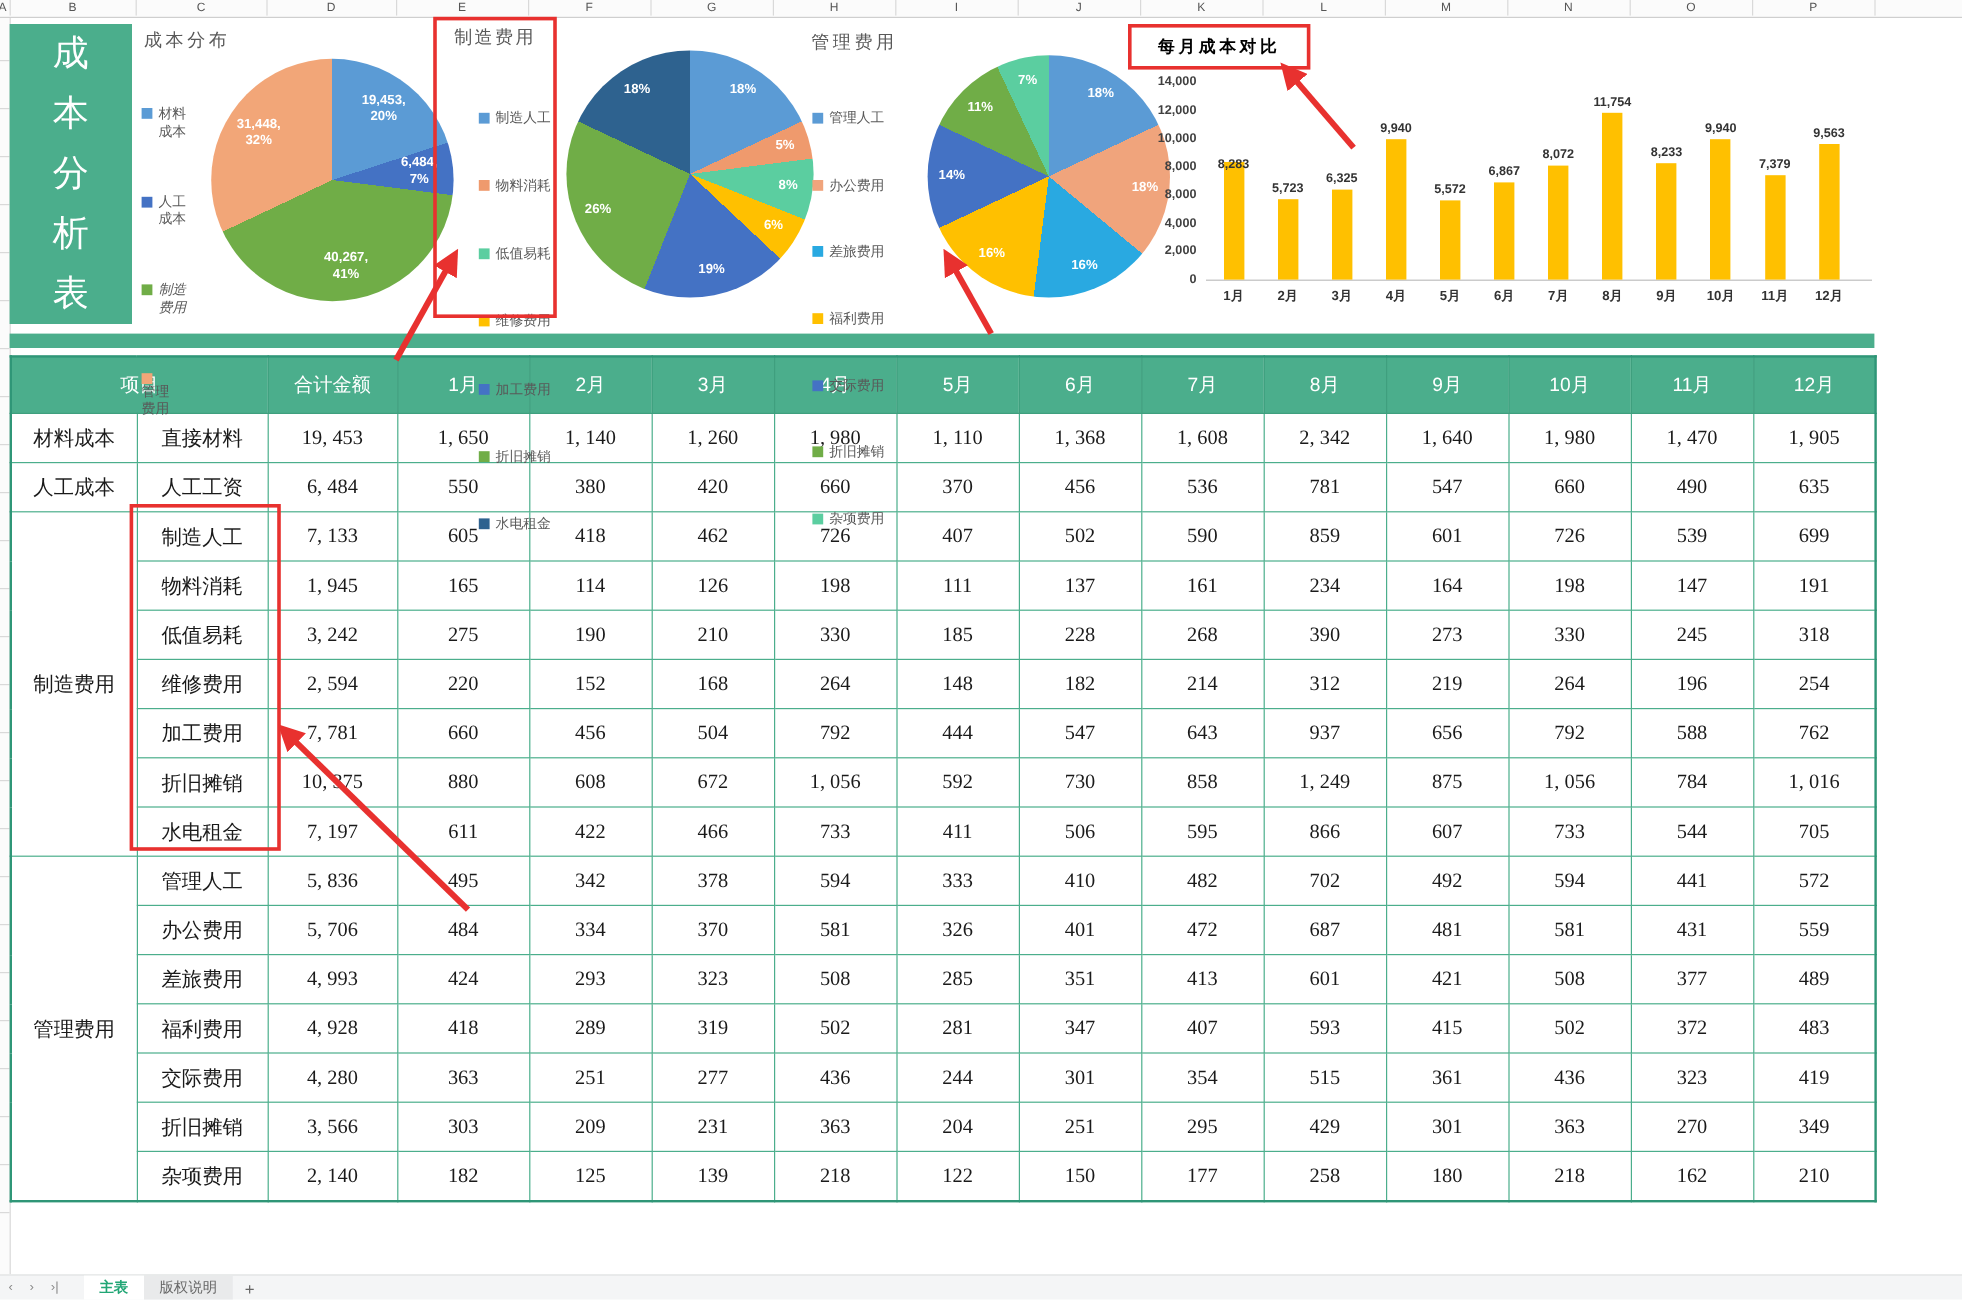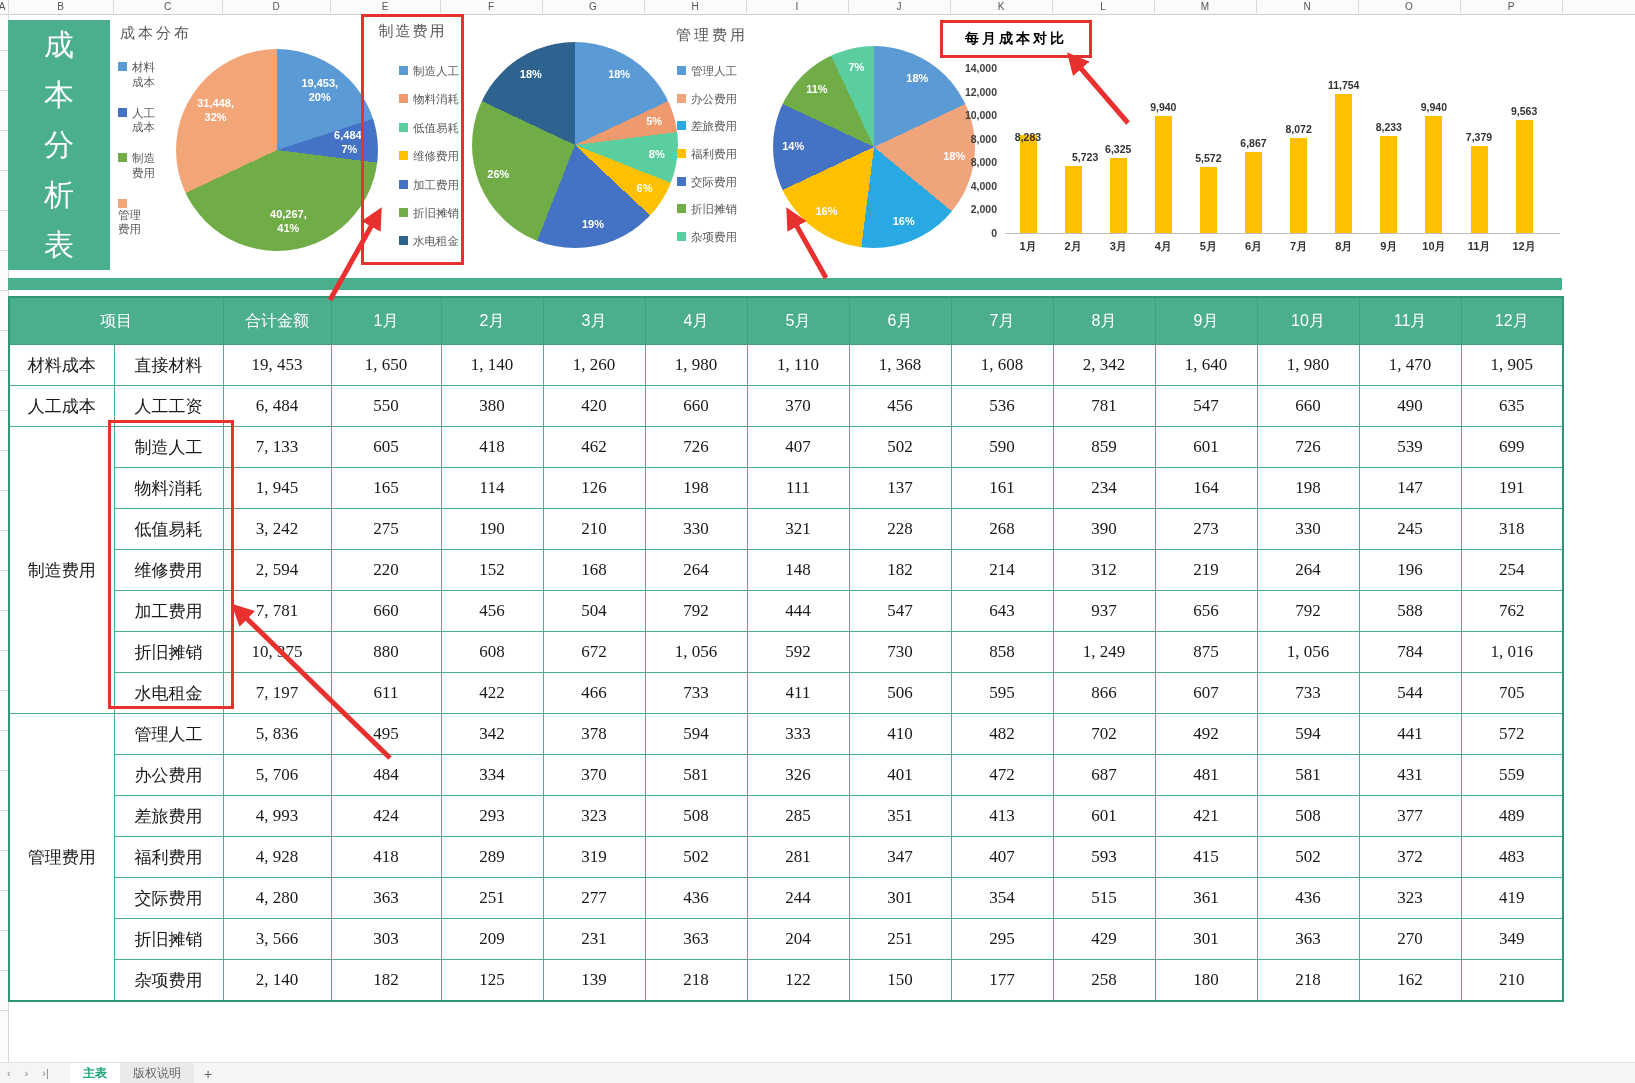--- a/index.html
+++ b/index.html
@@ -15,21 +15,21 @@
   #row-sliver{position:absolute;left:0;top:14px;width:8px;height:1048px;background:#fbfbfb;border-right:1px solid #d9d9d9;z-index:1;}
   .row-line{position:absolute;left:0;width:8px;height:1px;background:#d9d9d9;}
 
   
   #title-block{position:absolute;left:8px;top:20px;width:102px;height:250px;display:flex;flex-direction:column;justify-content:space-around;align-items:center;z-index:10;}
   .title-char{color:#fff;font-size:30px;font-family:"Liberation Serif","DejaVu Serif",serif;line-height:1;}
 
   
   .chart-title{position:absolute;font-size:15px;color:#595959;letter-spacing:3px;z-index:12;}
   .legend{position:absolute;z-index:12;}
-  .legend-item{display:flex;align-items:flex-start;}
+  .legend-item{display:flex;align-items:flex-start;margin-top:28px;}
   .legend-chip{width:9px;height:9px;margin-right:5px;margin-top:2px;flex:none;}
   .legend-label{font-size:11.5px;color:#595959;white-space:pre-line;line-height:1.3;}
   .pie{position:absolute;border-radius:50%;z-index:10;}
   .pie-label{position:absolute;transform:translate(-50%,-50%);color:#fff;font-weight:bold;font-size:11px;text-align:center;white-space:pre-line;line-height:1.25;z-index:11;}
 
   
   #bar-chart{position:absolute;left:945px;top:10px;width:618px;height:262px;z-index:10;}
   .ytick{position:absolute;width:52px;text-align:right;font-size:10.5px;font-weight:bold;color:#404040;transform:translateY(-50%);}
   .bar{position:absolute;background:#FFC000;}
   .bar-value{position:absolute;width:70px;text-align:center;font-size:10.5px;font-weight:bold;color:#333;transform:translateX(-50%);}
@@ -141,21 +141,21 @@
       <div class="legend-item" style="height: 45.5px;">
         <span class="legend-chip" style="background: rgb(91, 155, 213);"></span>
         <span class="legend-label">材料
 成本</span>
       </div>
       <div class="legend-item" style="height: 45.5px;">
         <span class="legend-chip" style="background: rgb(68, 114, 196);"></span>
         <span class="legend-label">人工
 成本</span>
       </div>
-      <div class="legend-item" style="height: 45.5px;">
+      <div class="legend-item" style="height: 45.5px; font-style: italic;">
         <span class="legend-chip" style="background: rgb(112, 173, 71);"></span>
         <span class="legend-label">制造
 费用</span>
       </div>
       <div class="legend-item" style="height: 45.5px; flex-direction: column;">
         <span class="legend-chip" style="background: rgb(242, 166, 120);"></span>
         <span class="legend-label">管理
 费用</span>
       </div>
     </div>
@@ -263,21 +263,21 @@
       <div class="ytick" style="left: 0px; top: 152.286px;">8,000</div>
       <div class="ytick" style="left: 0px; top: 128.714px;">8,000</div>
       <div class="ytick" style="left: 0px; top: 105.143px;">10,000</div>
       <div class="ytick" style="left: 0px; top: 81.5714px;">12,000</div>
       <div class="ytick" style="left: 0px; top: 58px;">14,000</div>
       <div id="bar-axis" style="left: 60px; top: 223px; width: 555px;"></div>
       <div class="bar" style="left: 74.5px; width: 17px; top: 125px; height: 98px; background: rgb(255, 192, 0);"></div>
       <div class="bar-value" style="left: 83px; top: 110px; margin-top: 11px;">8,283</div>
       <div class="bar-month" style="left: 83px; top: 229px;">1月</div>
       <div class="bar" style="left: 119.6px; width: 17px; top: 156px; height: 67px; background: rgb(255, 192, 0);"></div>
-      <div class="bar-value" style="left: 128.1px; top: 141px; margin-left: 12px;">5,723</div>
+      <div class="bar-value" style="left: 128.1px; top: 141px;">5,723</div>
       <div class="bar-month" style="left: 128.1px; top: 229px;">2月</div>
       <div class="bar" style="left: 164.7px; width: 17px; top: 148px; height: 75px; background: rgb(255, 192, 0);"></div>
       <div class="bar-value" style="left: 173.2px; top: 133px;">6,325</div>
       <div class="bar-month" style="left: 173.2px; top: 229px;">3月</div>
       <div class="bar" style="left: 209.8px; width: 17px; top: 106px; height: 117px; background: rgb(255, 192, 0);"></div>
       <div class="bar-value" style="left: 218.3px; top: 91px;">9,940</div>
       <div class="bar-month" style="left: 218.3px; top: 229px;">4月</div>
       <div class="bar" style="left: 254.9px; width: 17px; top: 157px; height: 66px; background: rgb(255, 192, 0);"></div>
       <div class="bar-value" style="left: 263.4px; top: 142px;">5,572</div>
       <div class="bar-month" style="left: 263.4px; top: 229px;">5月</div>
@@ -421,21 +421,21 @@
           <td>147</td>
           <td>191</td>
         </tr>
         <tr>
           <td>低值易耗</td>
           <td>3, 242</td>
           <td>275</td>
           <td>190</td>
           <td>210</td>
           <td>330</td>
-          <td>321</td>
+          <td>185</td>
           <td>228</td>
           <td>268</td>
           <td>390</td>
           <td>273</td>
           <td>330</td>
           <td>245</td>
           <td>318</td>
         </tr>
         <tr>
           <td>维修费用</td>

